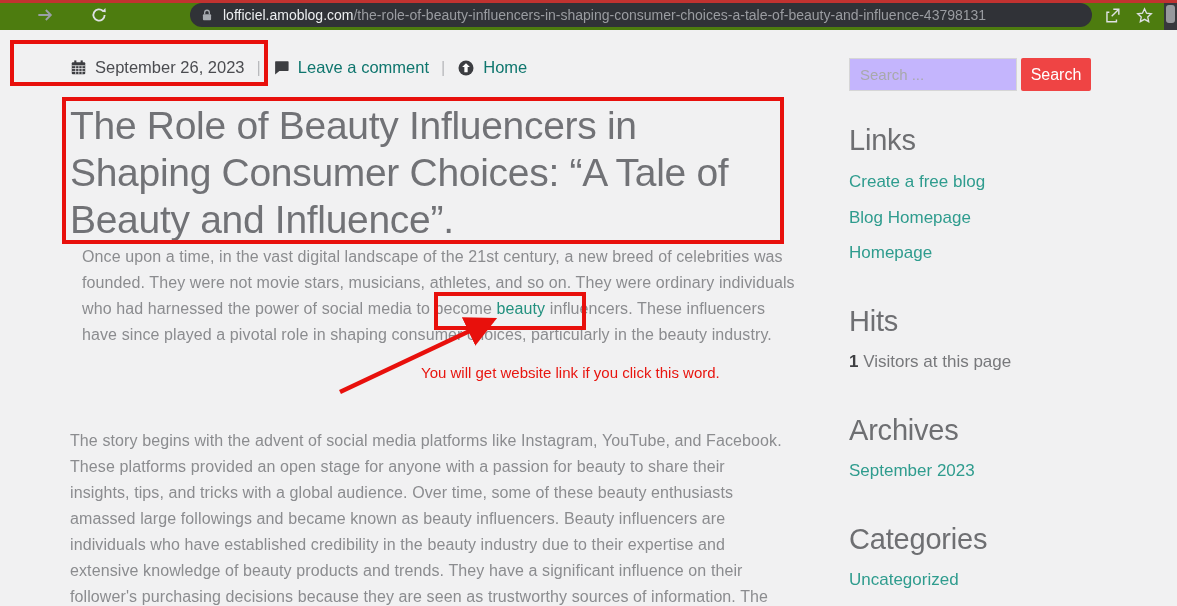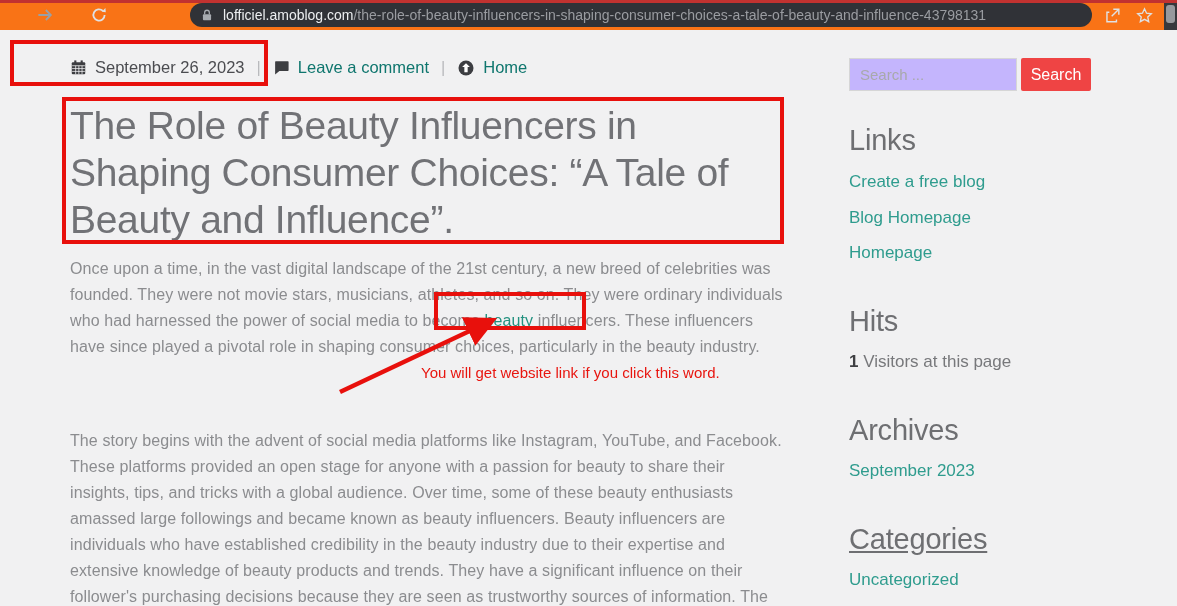--- a/index.html
+++ b/index.html
@@ -6,40 +6,40 @@
   html,body { width:1177px; height:606px; }
   body {
     position:relative;
     font-family:"Liberation Sans", sans-serif;
     background:#f1f1f2;
     overflow:hidden;
     color:#8b8c8f;
   }
   
   .redline { position:absolute; left:0; top:0; width:1177px; height:3px; background:#c13230; z-index:30; }
-  .toolbar { position:absolute; left:0; top:0; width:1177px; height:30px; background:#f97316; z-index:10; }
+  .toolbar { position:absolute; left:0; top:0; width:1177px; height:30px; background:#4d7c0f; z-index:10; }
   .toolbar .nav-ico { position:absolute; top:5px; width:20px; height:20px; display:flex; align-items:center; justify-content:center; cursor:pointer; }
   .omnibox { position:absolute; left:190px; top:3px; width:902px; height:24px; background:#303237; border-radius:13px; display:flex; align-items:center; padding:0 10px; }
   .urltext { font-size:14px; white-space:nowrap; overflow:hidden; }
   .url-domain { color:#eceef0; }
   .url-path { color:#9a9ca1; }
   .sb-track { position:absolute; right:0; top:0; width:13px; height:30px; background:#37383c; }
   .sb-thumb { position:absolute; right:2px; top:5px; width:9px; height:18px; background:#97999d; border-radius:3px; cursor:pointer; }
   
   .meta { position:absolute; left:70px; top:58px; display:flex; align-items:center; gap:8px; font-size:16.5px; color:#4b4c50; z-index:2; }
   .meta .sep { color:#b9babd; padding:0 4px; }
   .meta a { color:#0f766e; text-decoration:none; cursor:pointer; }
   
   .post-title {
     position:absolute; left:70px; top:102px; width:730px;
     font-size:39px; line-height:47px; font-weight:300;
     color:#717276; letter-spacing:-0.3px; white-space:pre-line; z-index:2;
   }
   .para { position:absolute; left:70px; width:780px; font-size:16px; line-height:26px; color:#8b8c8f; white-space:pre-line; z-index:2; letter-spacing:0.1px; }
-  .para1 { top:256px; }
+  .para1 { top:244px;margin-left:12px; }
   .para2 { top:428px; }
   .beauty-link { color:#23917f; font-weight:normal; text-decoration:none; cursor:pointer; }
   
   .sidebar-el { position:absolute; z-index:2; }
   .search-input { left:849px; top:58px; width:168px; height:33px; border:1px solid #d6d6d6; background:#c4b5fd; font-size:15px; color:#555; padding:0 10px; font-family:"Liberation Sans", sans-serif; outline:none; }
   .search-input::placeholder { color:#a8a9ab; }
   .search-btn { left:1021px; top:58px; width:70px; height:33px; background:#ef4444; color:#ffffff; border:none; font-size:16px; border-radius:2px; cursor:pointer; font-family:"Liberation Sans", sans-serif; }
   .side-h { font-size:29px; font-weight:300; color:#6e6f72; letter-spacing:-0.2px; }
   .side-link { font-size:17px; color:#2f9c8e; text-decoration:none; cursor:pointer; display:block; }
   .hits-line { font-size:17px; color:#77787b; }
@@ -159,14 +159,14 @@
 <a class="sidebar-el side-link" style="left:849px; top:172px;">Create a free blog</a>
 <a class="sidebar-el side-link" style="left:849px; top:208px;text-align:center;">Blog Homepage</a>
 <a class="sidebar-el side-link" style="left:849px; top:243px;">Homepage</a>
 
 <div class="sidebar-el side-h" style="left:849px; top:305px;">Hits</div>
 <div class="sidebar-el hits-line" style="left:849px; top:352px;"><b>1</b><span> Visitors at this page</span></div>
 
 <div class="sidebar-el side-h" style="left:849px; top:414px;">Archives</div>
 <a class="sidebar-el side-link" style="left:849px; top:461px;">September 2023</a>
 
-<div class="sidebar-el side-h" style="left:849px; top:523px;text-decoration:underline;">Categories</div>
+<div class="sidebar-el side-h" style="left:849px; top:523px;">Categories</div>
 <a class="sidebar-el side-link" style="left:849px; top:570px;">Uncategorized</a>
 
 </body></html>

